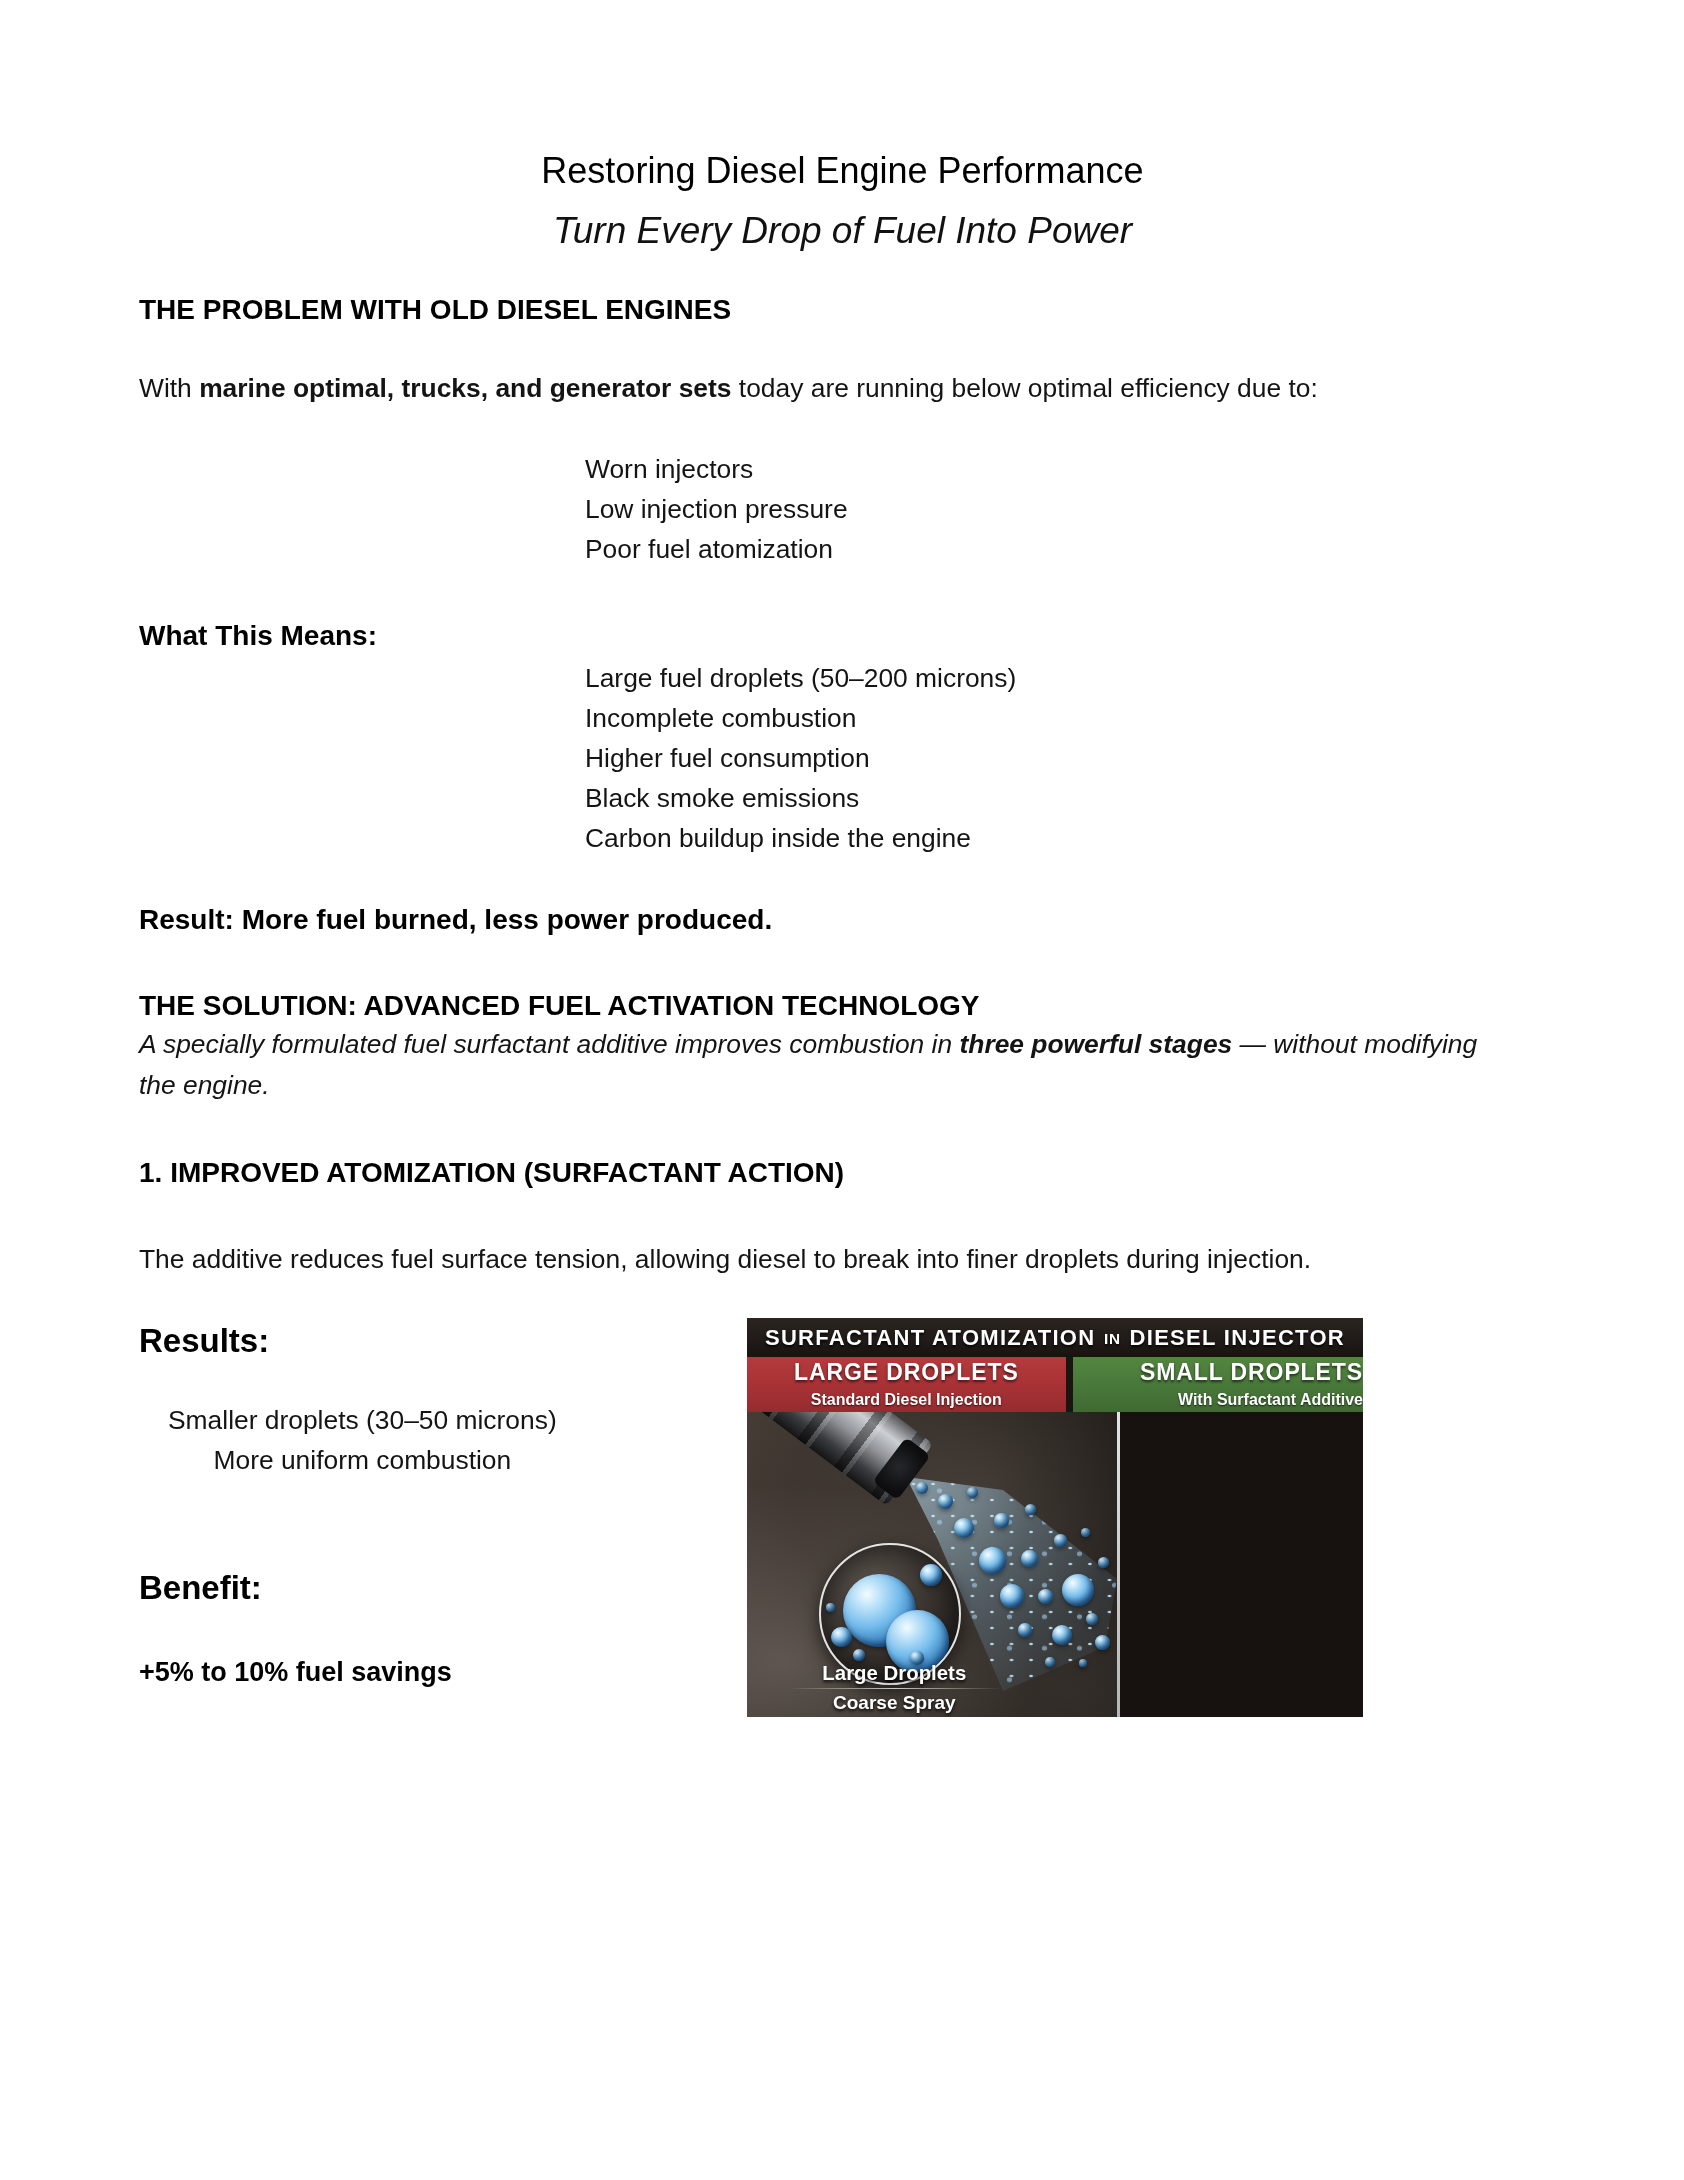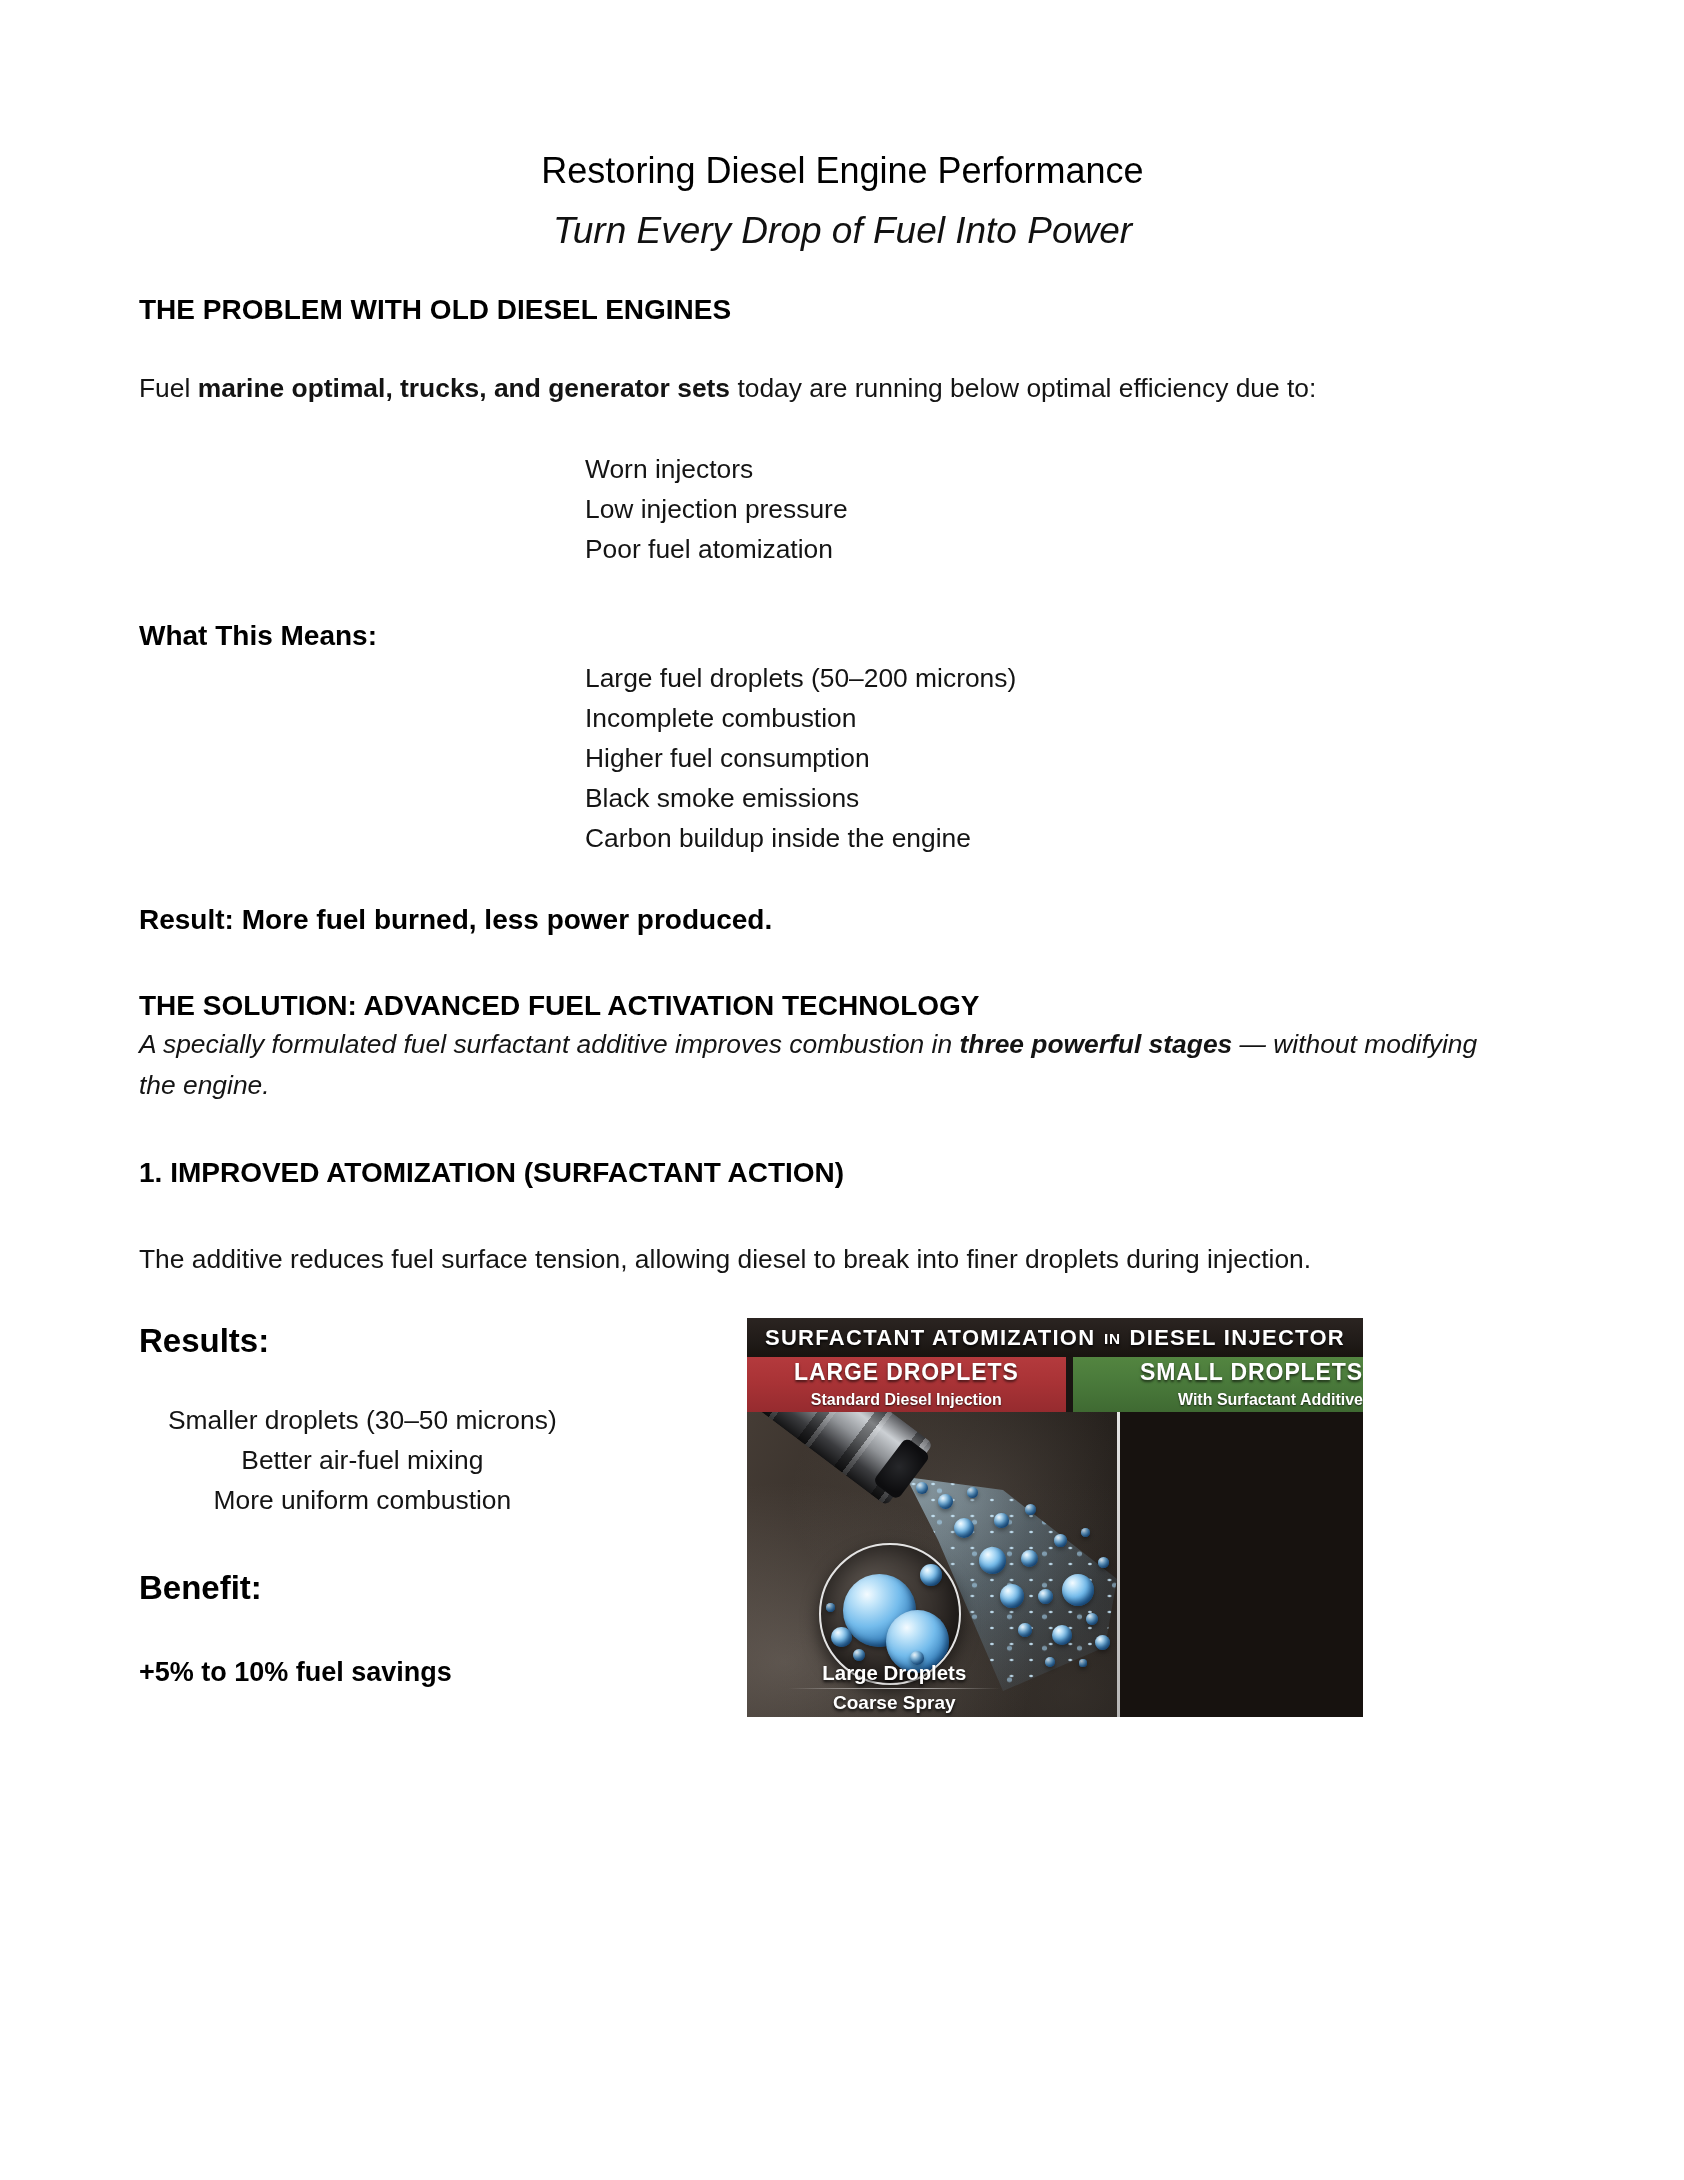--- a/index.html
+++ b/index.html
@@ -119,21 +119,21 @@
   .cap-right .cap-divider{width:264px;}
 </style>
 </head>
 <body>
 
 <div class="abs doc-title">Restoring Diesel Engine Performance</div>
 <div class="abs doc-subtitle">Turn Every Drop of Fuel Into Power</div>
 
 <div class="abs h-section" style="top:294px;">THE PROBLEM WITH OLD DIESEL ENGINES</div>
 
-<p class="abs p-body" style="top:370px;margin:0;"><span>Fuel </span><strong>marine optimal, trucks, and generator sets</strong><span> today are running below optimal efficiency due to:</span></p>
+<p class="abs p-body" style="top:370px;margin:0;"><span>With </span><strong>marine optimal, trucks, and generator sets</strong><span> today are running below optimal efficiency due to:</span></p>
 
 <div class="abs plain-list" style="top:449px;">
   <div>Worn injectors</div>
   <div>Low injection pressure</div>
   <div>Poor fuel atomization</div>
 </div>
 
 <div class="abs h-section" style="top:620px;">What This Means:</div>
 
 <div class="abs plain-list" style="top:658px;">
@@ -150,21 +150,20 @@
 
 <p class="abs p-body italic-p" style="top:1024px;margin:0;"><span>A specially formulated fuel surfactant additive improves combustion in </span><strong>three powerful stages</strong><span> — without modifying the engine.</span></p>
 
 <div class="abs h-section" style="top:1157px;">1. IMPROVED ATOMIZATION (SURFACTANT ACTION)</div>
 <div class="abs p-body" style="top:1241px;">The additive reduces fuel surface tension, allowing diesel to break into finer droplets during injection.</div>
 
 <div class="abs h-big" style="top:1322px;">Results:</div>
 
 <div class="abs result-list" style="top:1400px;">
   <div>Smaller droplets (30–50 microns)</div>
-  <div>Better air-fuel mixing</div>
   <div>More uniform combustion</div>
 </div>
 
 <div class="abs h-big" style="top:1569px;">Benefit:</div>
 <div class="abs p-body bold-line" style="top:1654px;font-size:27px;">+5% to 10% fuel savings</div>
 
 <div class="abs fig">
   <div class="fig-header">
     <span class="t-main">SURFACTANT ATOMIZATION</span>
     <span class="t-in">IN</span>

